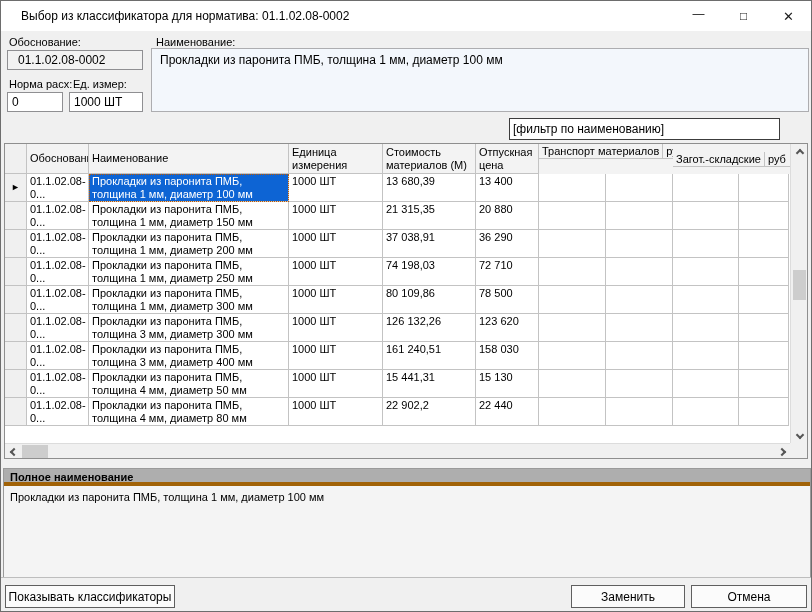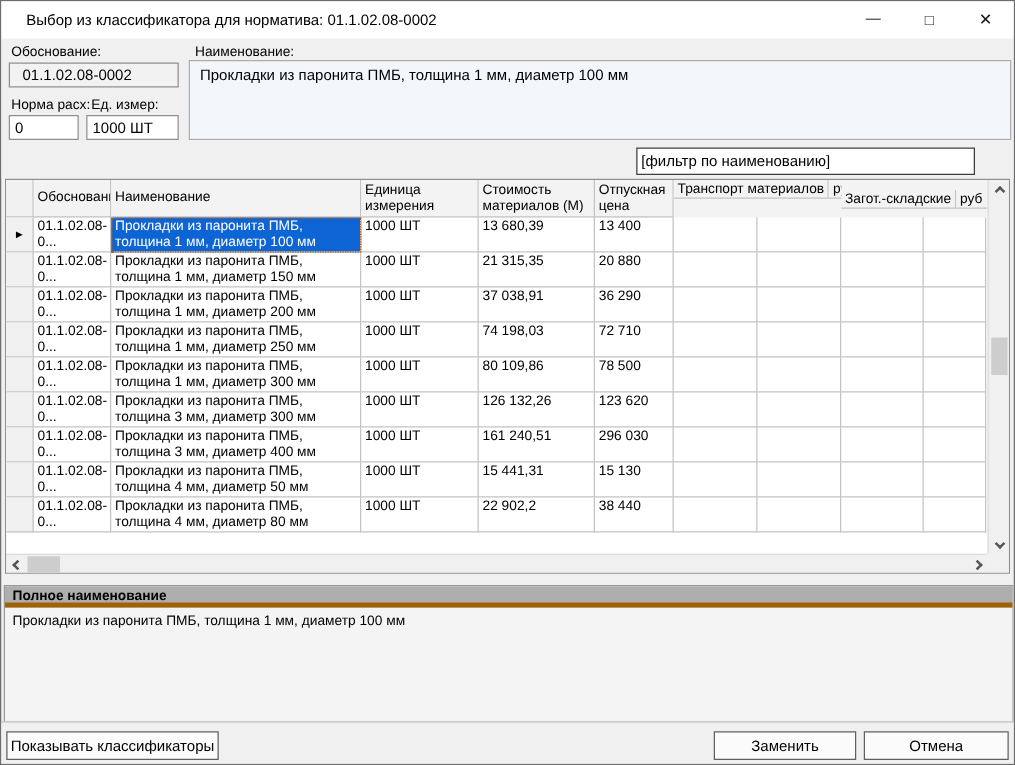--- a/index.html
+++ b/index.html
@@ -236,21 +236,21 @@
             <div class="tcell c-wrub"></div>
             <div class="tcell c-wpct"></div>
           </div>
           <div class="trow">
             <div class="tcell ind"></div>
             <div class="tcell c-code">01.1.02.08-0...</div>
             <div class="tcell c-name">Прокладки из паронита ПМБ,
 толщина 3 мм, диаметр 400 мм</div>
             <div class="tcell c-unit">1000 ШТ</div>
             <div class="tcell c-cost">161 240,51</div>
-            <div class="tcell c-price">296 030</div>
+            <div class="tcell c-price">158 030</div>
             <div class="tcell c-trub"></div>
             <div class="tcell c-tpct"></div>
             <div class="tcell c-wrub"></div>
             <div class="tcell c-wpct"></div>
           </div>
           <div class="trow">
             <div class="tcell ind"></div>
             <div class="tcell c-code">01.1.02.08-0...</div>
             <div class="tcell c-name">Прокладки из паронита ПМБ,
 толщина 4 мм, диаметр 50 мм</div>
@@ -262,21 +262,21 @@
             <div class="tcell c-wrub"></div>
             <div class="tcell c-wpct"></div>
           </div>
           <div class="trow">
             <div class="tcell ind"></div>
             <div class="tcell c-code">01.1.02.08-0...</div>
             <div class="tcell c-name">Прокладки из паронита ПМБ,
 толщина 4 мм, диаметр 80 мм</div>
             <div class="tcell c-unit">1000 ШТ</div>
             <div class="tcell c-cost">22 902,2</div>
-            <div class="tcell c-price">38 440</div>
+            <div class="tcell c-price">22 440</div>
             <div class="tcell c-trub"></div>
             <div class="tcell c-tpct"></div>
             <div class="tcell c-wrub"></div>
             <div class="tcell c-wpct"></div>
           </div>
         </div>
     </div>
 
     <div class="vscroll">
       <div class="sb-btn v-up">

